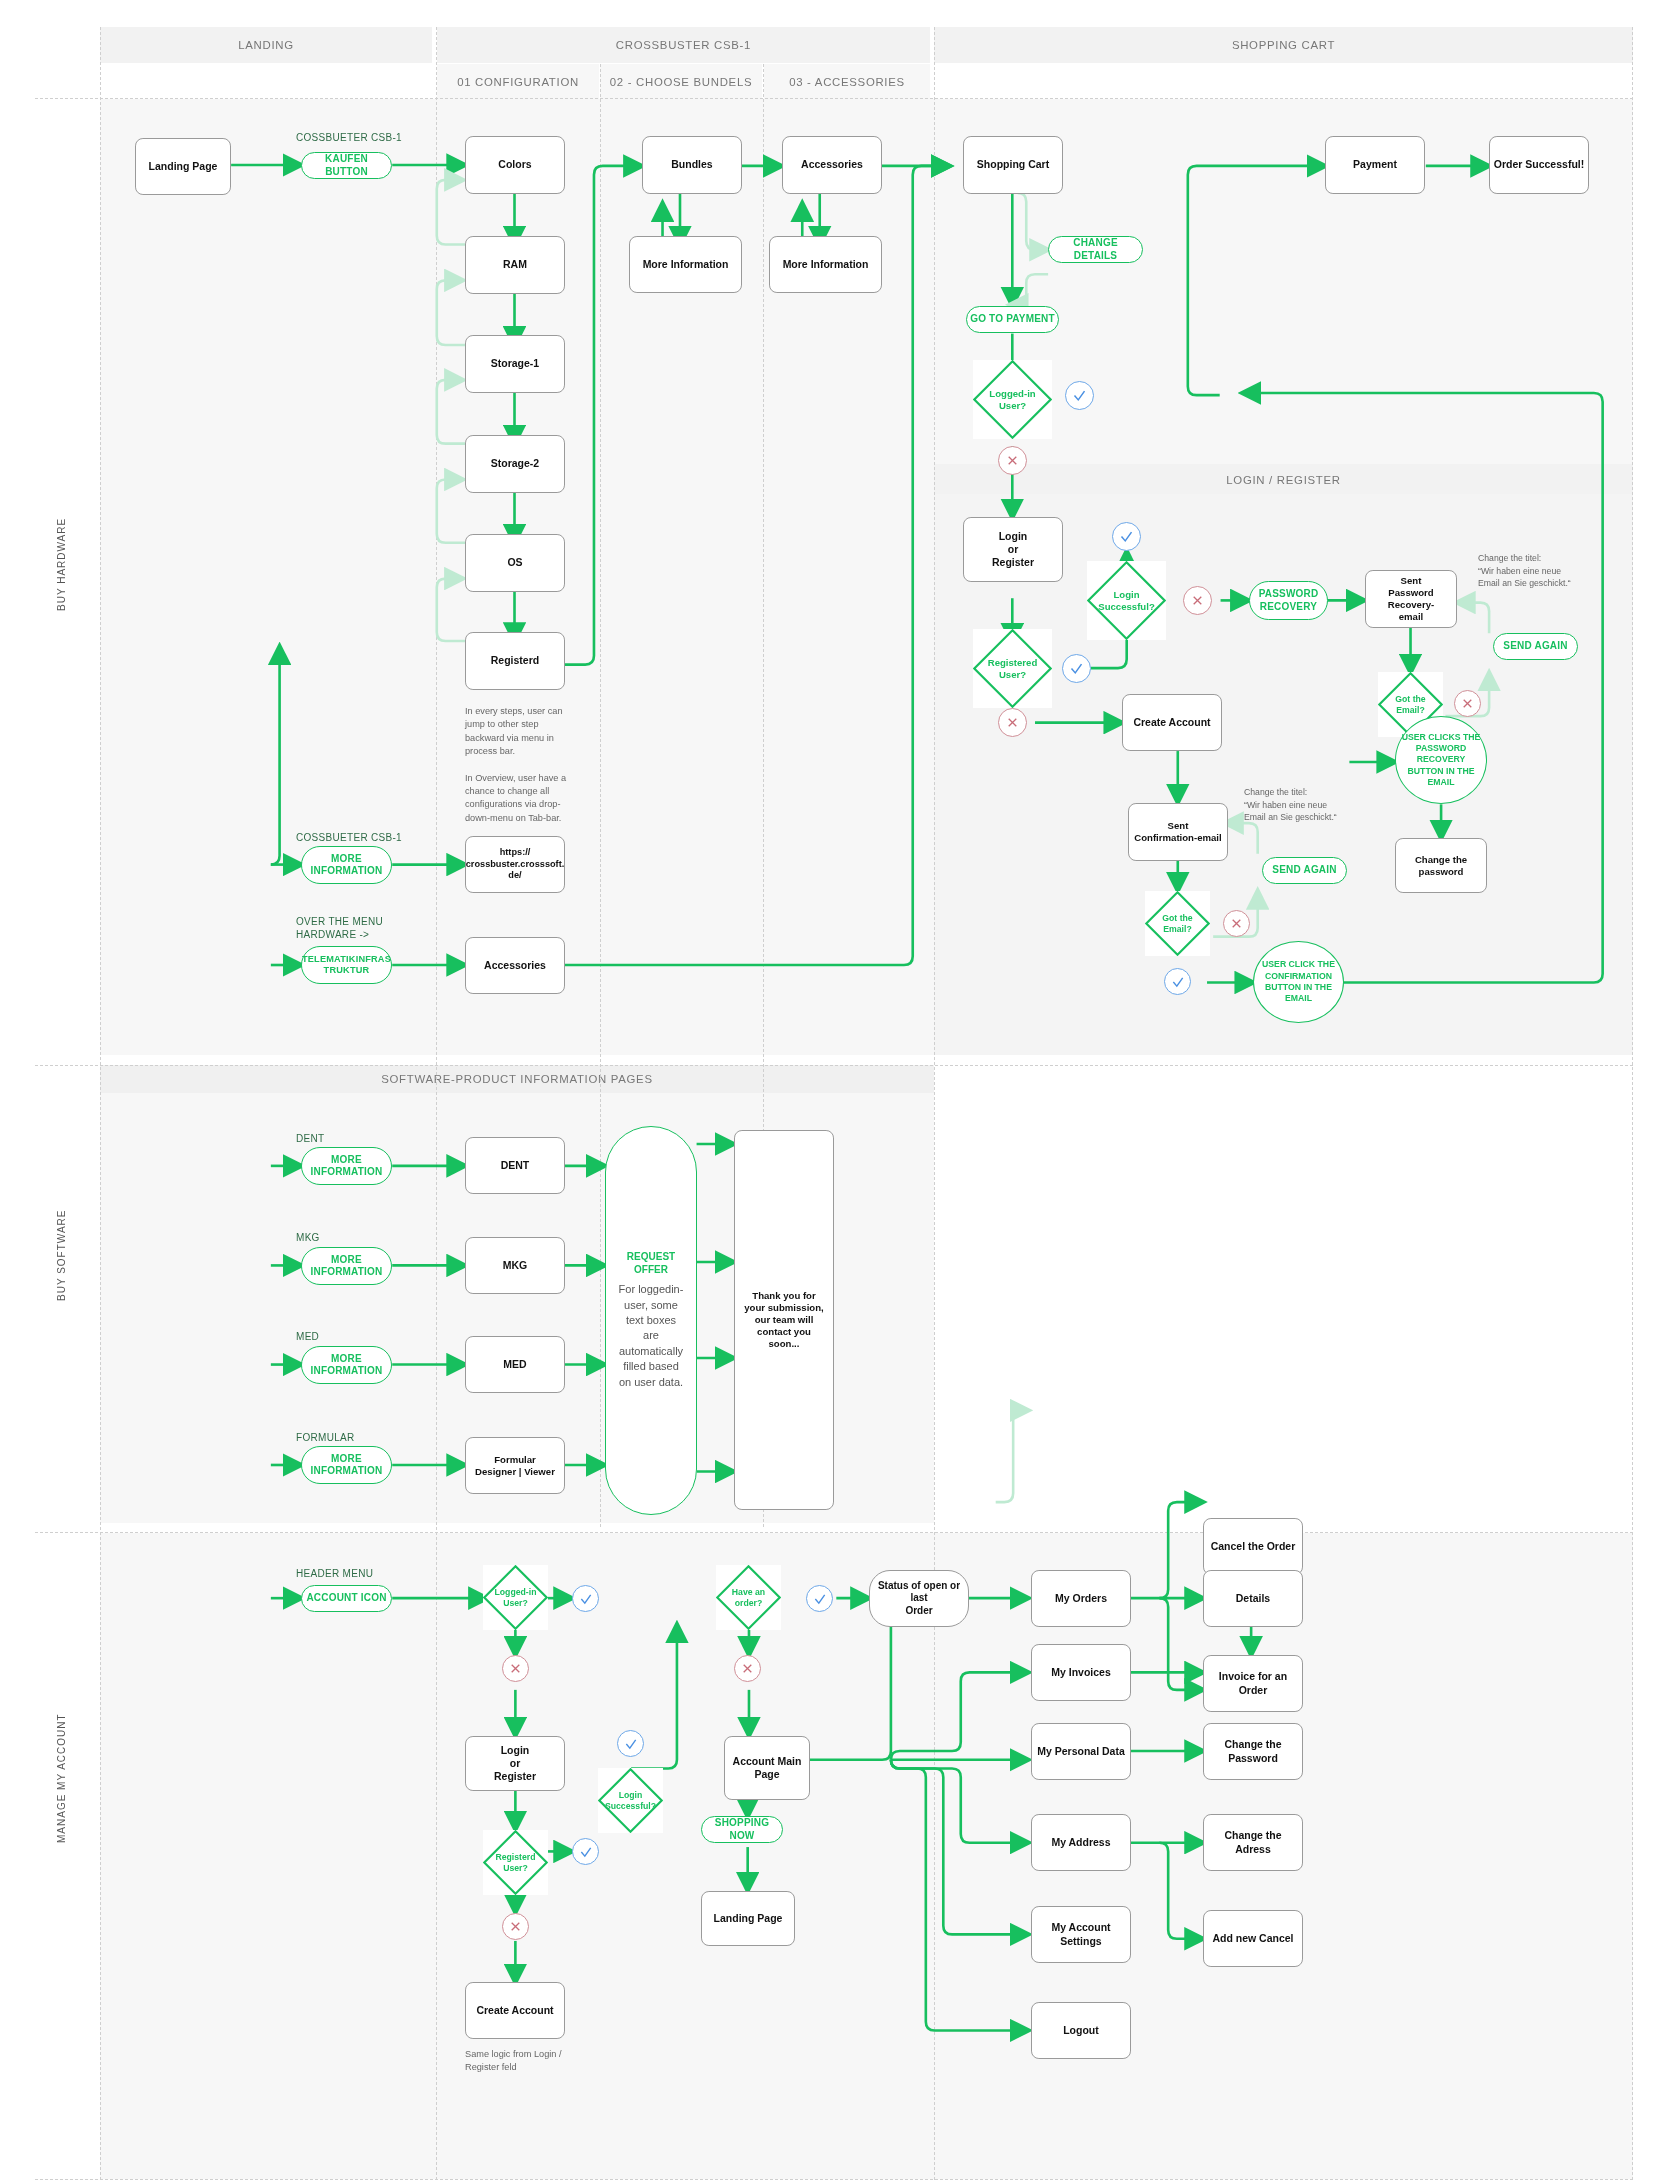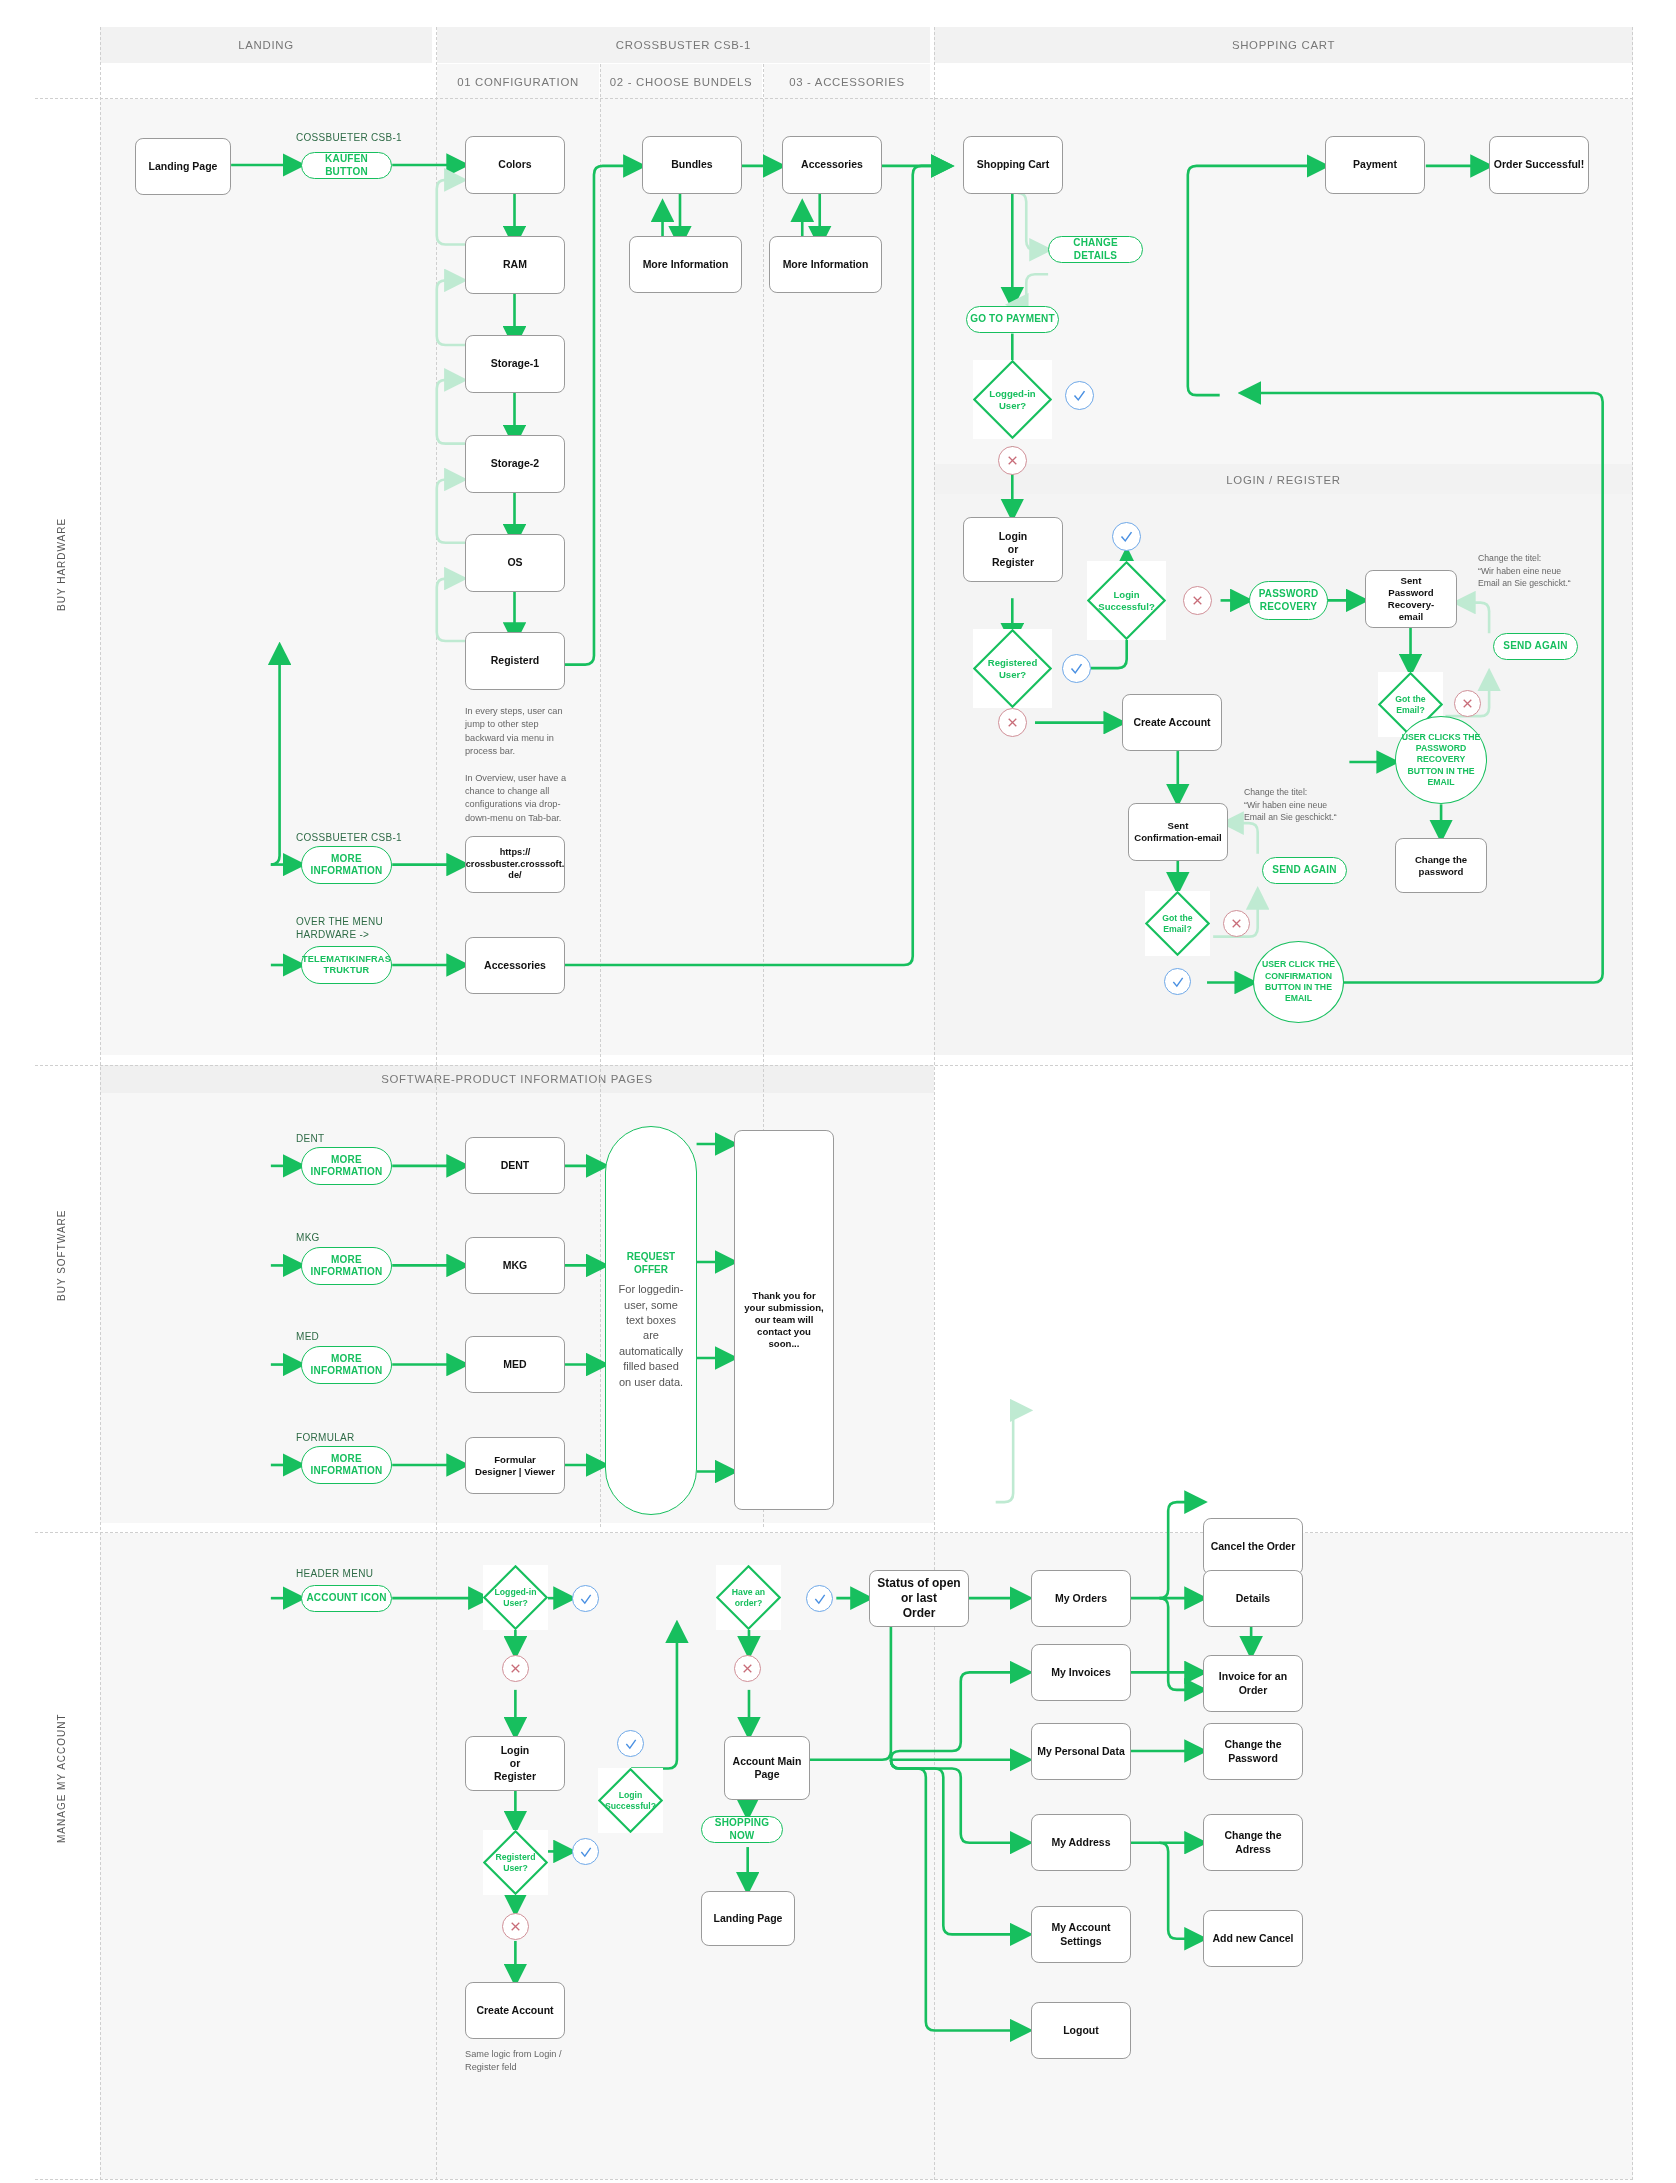--- a/index.html
+++ b/index.html
@@ -467,21 +467,21 @@
   <div class="mark check" style="left:806px;top:1585px;width:27px;height:27px;">
     <svg width="14" height="14" viewBox="0 0 24 24" fill="none" stroke="#4a90e2" stroke-width="2.4">
         <path d="M4 12 L10 19 L20 5"></path>
       </svg>
   </div>
   <div class="mark cross" style="left:734px;top:1655px;width:27px;height:27px;">
     <svg width="13" height="13" viewBox="0 0 24 24" fill="none" stroke="#c86c78" stroke-width="2.4">
         <path d="M5 5 L19 19 M19 5 L5 19"></path>
       </svg>
   </div>
-  <div class="node rect" style="left:869px;top:1570px;width:100px;height:57px;white-space:pre-line;font-size:12px;">Status of open or last
+  <div class="node rect" style="left:869px;top:1570px;width:100px;height:57px;white-space:pre-line;font-size:10px;border-radius:21px;">Status of open or last
 Order</div>
 
   <div class="node rect" style="left:465px;top:1736px;width:100px;height:55px;white-space:pre-line;">Login
 or
 Register</div>
   <div class="node diamond" style="left:483px;top:1830px;width:65px;height:65px;">
     <svg width="65" height="65" style="position:absolute;left:0;top:0;" viewBox="0 0 150 150">
         <polygon points="75,3 147,75 75,147 3,75" fill="#fff" stroke="#17bf5e" stroke-width="5"></polygon>
       </svg>
     <span class="dlabel" style="white-space:pre-line;font-size:8.7px;">Registerd

